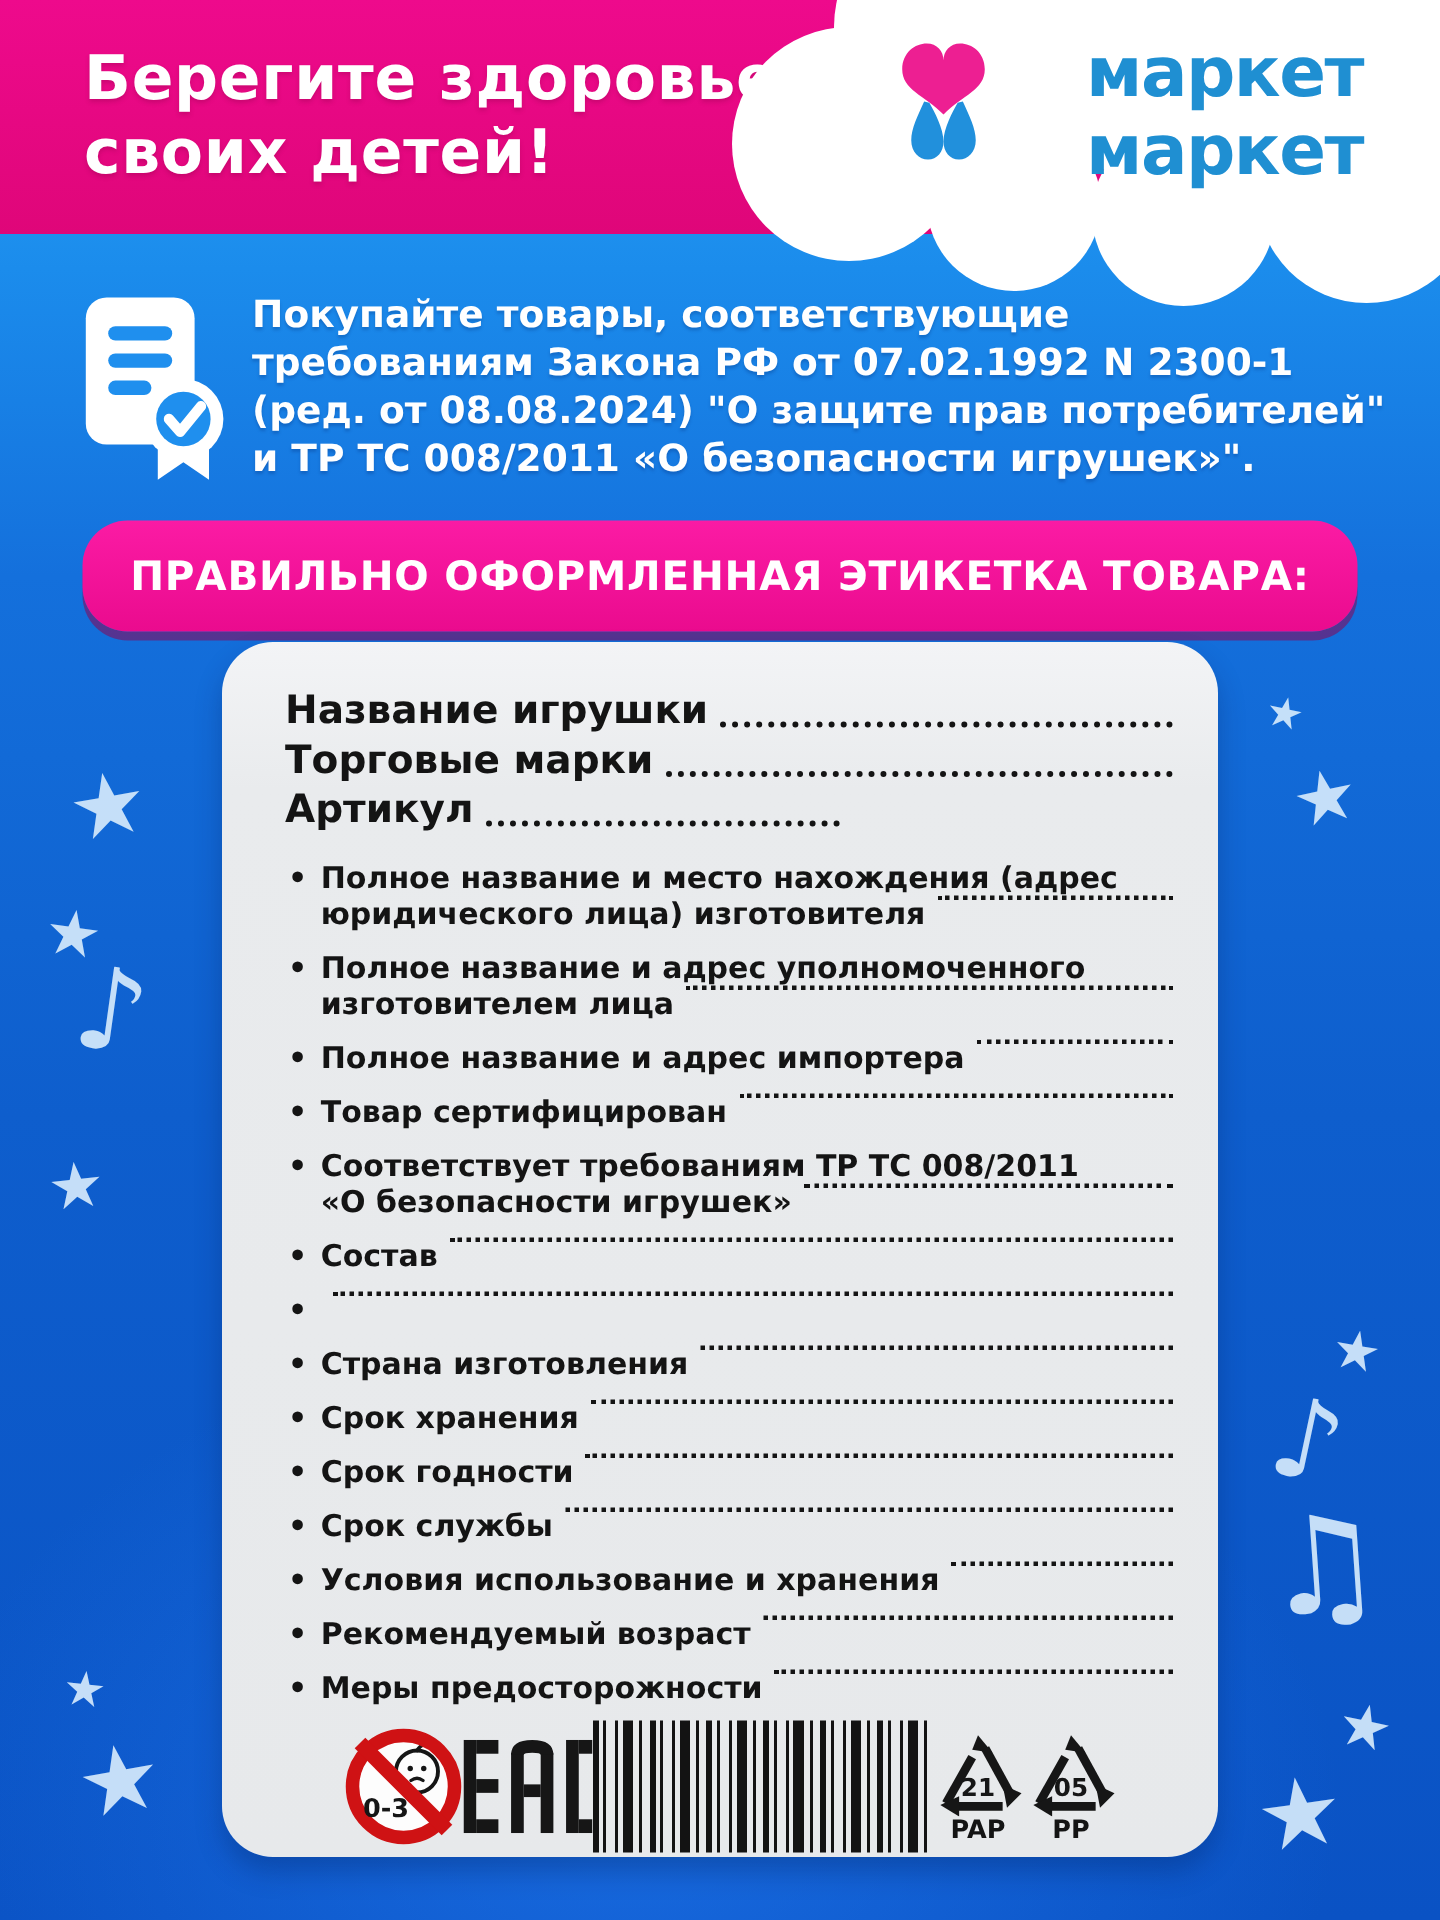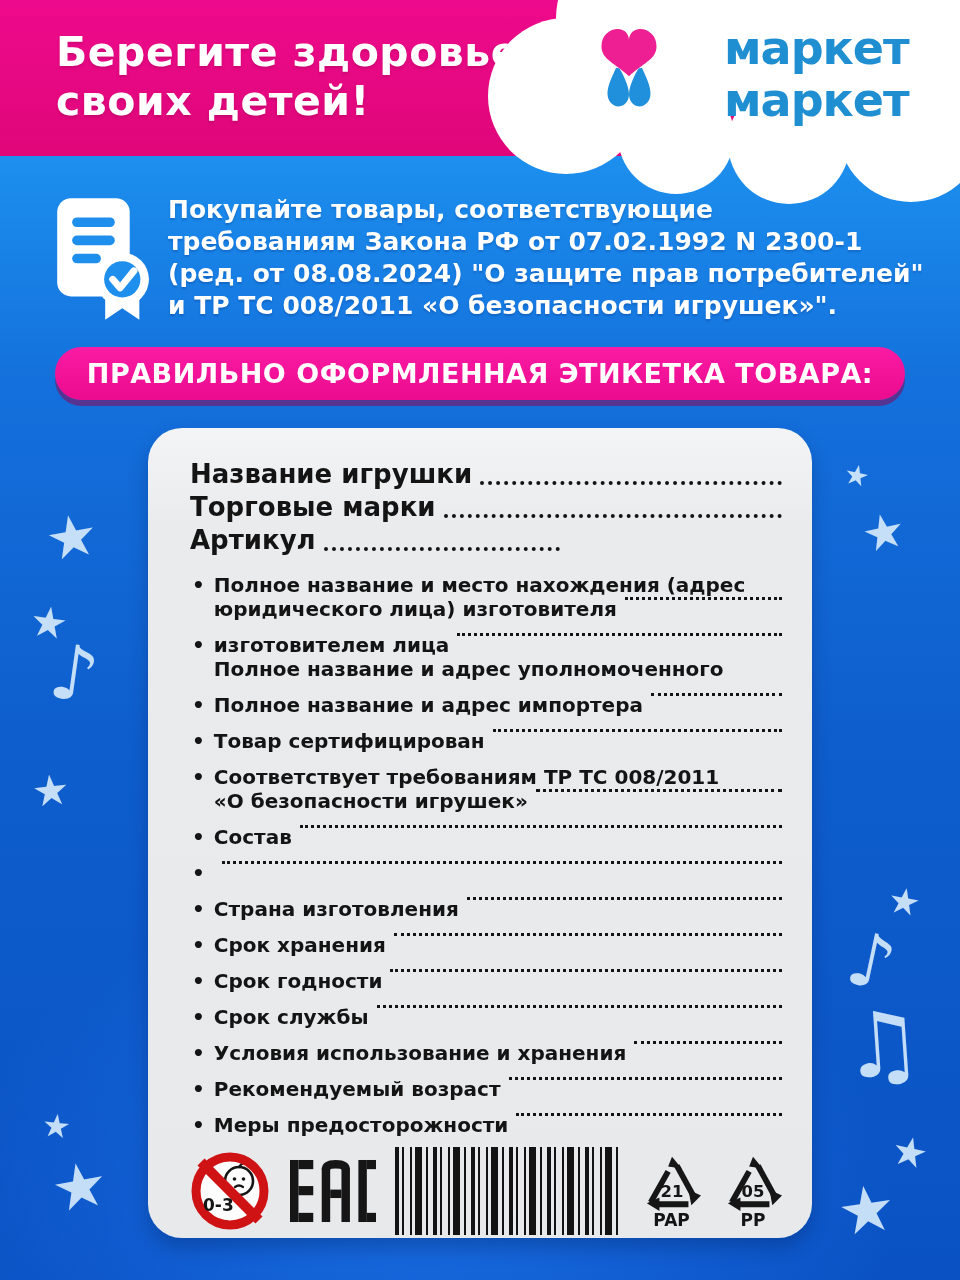--- a/index.html
+++ b/index.html
@@ -17,41 +17,41 @@
   .cloud-l{left:488px;top:18px;width:156px;height:156px;}
   .cloud-b1{left:618px;top:78px;width:116px;height:116px;}
   .cloud-b2{left:728px;top:82px;width:122px;height:122px;}
   .cloud-b3{left:838px;top:56px;width:146px;height:146px;}
   .logo{position:absolute;left:586px;top:20px;width:86px;height:104px;}
   .logo-text{position:absolute;left:700px;top:22px;color:#1f8fd2;font-weight:800;font-size:46px;line-height:52px;letter-spacing:-1px;margin-left:24px;}
   
   .intro-icon{position:absolute;left:48px;top:194px;width:108px;height:128px;}
   .intro-text{position:absolute;left:168px;top:194px;color:#fff;font-weight:800;font-size:25px;line-height:32px;white-space:nowrap;text-shadow:0 2px 2px rgba(0,40,110,.25);}
   
-  .pill{position:absolute;left:55px;top:347px;width:850px;height:53px;border-radius:30px;
+  .pill{position:absolute;left:55px;top:347px;width:850px;height:74px;border-radius:30px;
     background:linear-gradient(180deg,#fb1ba4,#ea0b8e);box-shadow:0 6px 0 rgba(140,4,84,.55);
     display:flex;align-items:center;justify-content:center;}
   .pill span{color:#fff;font-weight:800;font-size:27px;letter-spacing:.5px;white-space:nowrap;}
   
   .card{position:absolute;left:148px;top:428px;width:664px;height:810px;border-radius:34px;
     background:linear-gradient(180deg,#f3f4f6 0%,#e9ebed 12%,#e7e9eb 100%);
     box-shadow:0 10px 18px rgba(0,30,90,.30);box-sizing:border-box;padding:30px 28px 26px 42px;
     display:flex;flex-direction:column;color:#141414;}
   .tf-row{display:flex;align-items:flex-end;font-weight:800;font-size:26px;line-height:33px;}
   .dots{flex:1 1 auto;border-bottom:4px dotted #141414;margin:0 2px 6px 8px;min-width:26px;}
   .tf-row .dots{border-bottom-width:4.5px;}
   .tf-short .dots{flex:0 1 236px;}
   #bullet-list{margin-top:16px;display:flex;flex-direction:column;gap:12px;flex:1 1 auto;}
   .bullet-item{display:flex;align-items:flex-start;}
   .bdot{font-size:20px;line-height:24px;margin:0 9px 0 2px;font-weight:800;}
   .blines{flex:1 1 auto;display:flex;flex-direction:column;}
   .bline{display:flex;align-items:flex-start;font-weight:800;font-size:20px;line-height:24px;}
   .bline .dots{border-bottom-width:3.6px;margin-bottom:4px;}
   
-  .marks{display:flex;align-items:center;justify-content:space-between;margin-top:10px;height:100px;}
+  .marks{display:flex;align-items:center;justify-content:center;margin-top:10px;height:100px;}
   .mark{display:flex;flex-direction:column;align-items:center;}
   .barcode{width:226px;height:88px;background:
      repeating-linear-gradient(90deg,#131313 0 4px,transparent 4px 7px,#131313 7px 9px,transparent 9px 15px,
      #131313 15px 17px,transparent 17px 20px,#131313 20px 27px,transparent 27px 31px,#131313 31px 33px,transparent 33px 38px);}
   .rec-label{font-weight:800;font-size:17px;line-height:17px;margin-top:1px;}
   
   .deco{position:absolute;color:#d5eafc;opacity:.92;line-height:1;user-select:none;}
 </style>
 </head>
 <body>
@@ -125,25 +125,25 @@
             <div class="bline">
               <span>юридического лица) изготовителя</span>
               <span class="dots"></span>
             </div>
           </div>
         </div>
         <div class="bullet-item">
           <span class="bdot">•</span>
           <div class="blines">
             <div class="bline">
+              <span>Полное название и адрес уполномоченного</span>
+            </div>
+            <div class="bline">
               <span>изготовителем лица</span>
               <span class="dots"></span>
-            </div>
-            <div class="bline">
-              <span>Полное название и адрес уполномоченного</span>
             </div>
           </div>
         </div>
         <div class="bullet-item">
           <span class="bdot">•</span>
           <div class="blines">
             <div class="bline">
               <span>Полное название и адрес импортера</span>
               <span class="dots"></span>
             </div>

